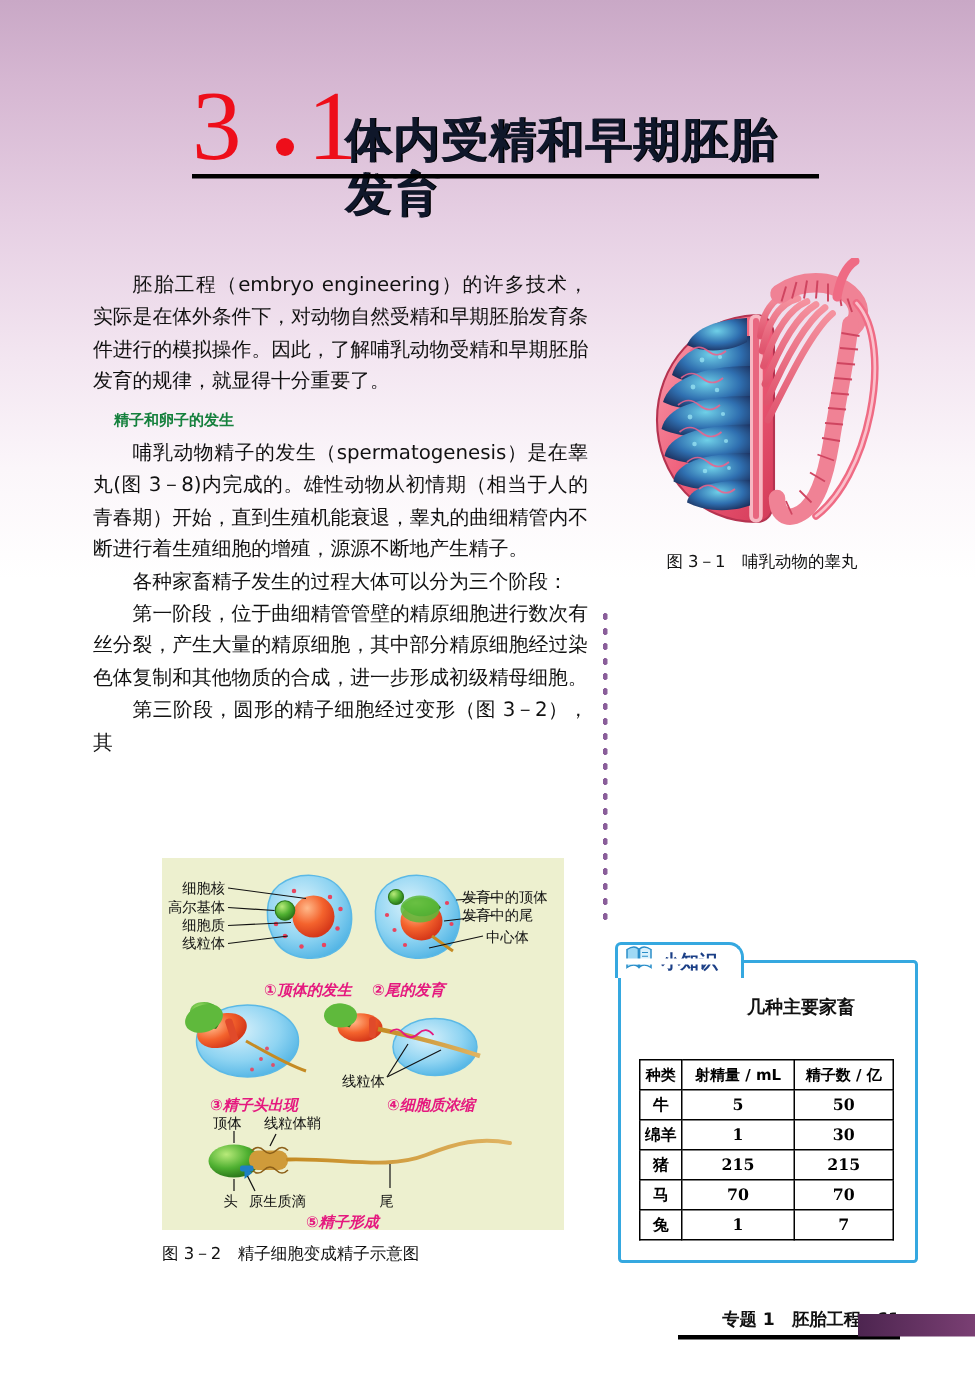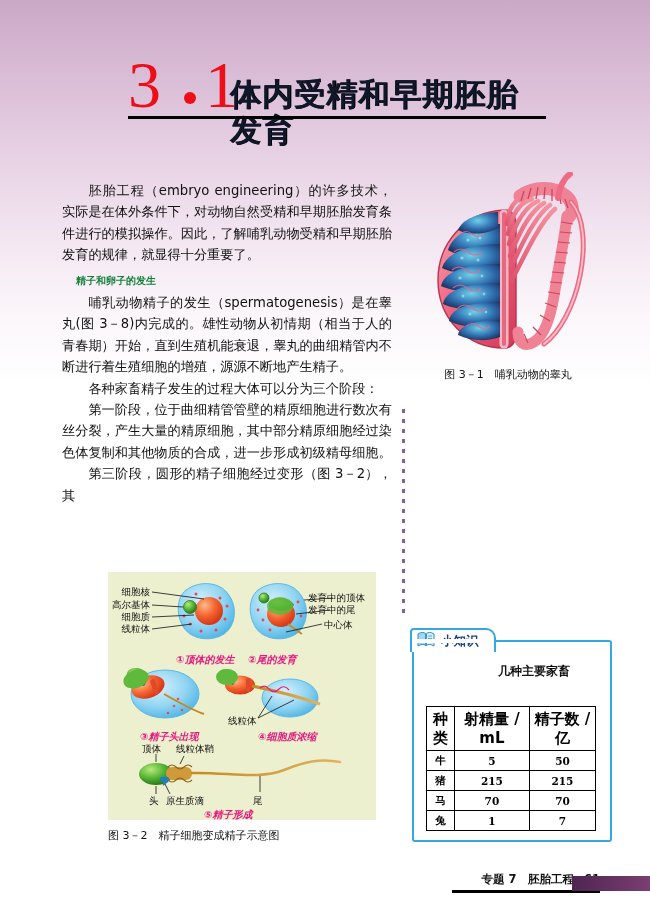--- a/index.html
+++ b/index.html
@@ -110,21 +110,21 @@
   }
   table.ktab{
     position:absolute;left:426px;top:706px;width:170px;
     border-collapse:collapse;
     font-family:"DejaVu Sans","Liberation Sans",sans-serif;
   }
   table.ktab th,table.ktab td{
     border:1px solid #000;text-align:center;
     font-size:10.5px;padding:2.5px 0;font-weight:bold;color:#000;
   }
-  table.ktab th{font-size:15px;}
+  table.ktab th{font-size:10px;}
   table.ktab td.num{font-family:"DejaVu Serif","Liberation Serif",serif;}
   
   .footer{
     position:absolute;left:452px;top:872px;width:148px;text-align:right;
     font-size:11.5px;font-weight:bold;color:#111;
     font-family:"DejaVu Sans","Liberation Sans",sans-serif;
   }
   .footer .pg{margin-left:6px;}
   .footer-rule{position:absolute;left:452px;top:890px;width:148px;height:2.5px;background:#000;}
   .footer-bar2{position:absolute;left:572px;top:876px;width:78px;height:15px;
@@ -427,35 +427,40 @@
       <th>精子数 / 亿</th>
     </tr>
   </thead>
   <tbody>
     <tr>
       <td>牛</td>
       <td class="num">5</td>
       <td class="num">50</td>
     </tr>
     <tr>
+      <td>绵羊</td>
+      <td class="num">1</td>
+      <td class="num">30</td>
+    </tr>
+    <tr>
       <td>猪</td>
       <td class="num">215</td>
       <td class="num">215</td>
     </tr>
     <tr>
       <td>马</td>
       <td class="num">70</td>
       <td class="num">70</td>
     </tr>
     <tr>
       <td>兔</td>
       <td class="num">1</td>
       <td class="num">7</td>
     </tr>
   </tbody>
 </table>
 
 <div class="footer">
-  <span>专题 7　胚胎工程</span>
+  <span>专题 1　胚胎工程</span>
   <span class="pg">61</span>
 </div>
 <div class="footer-rule"></div>
 <div class="footer-bar2"></div>
 
 </body></html>

